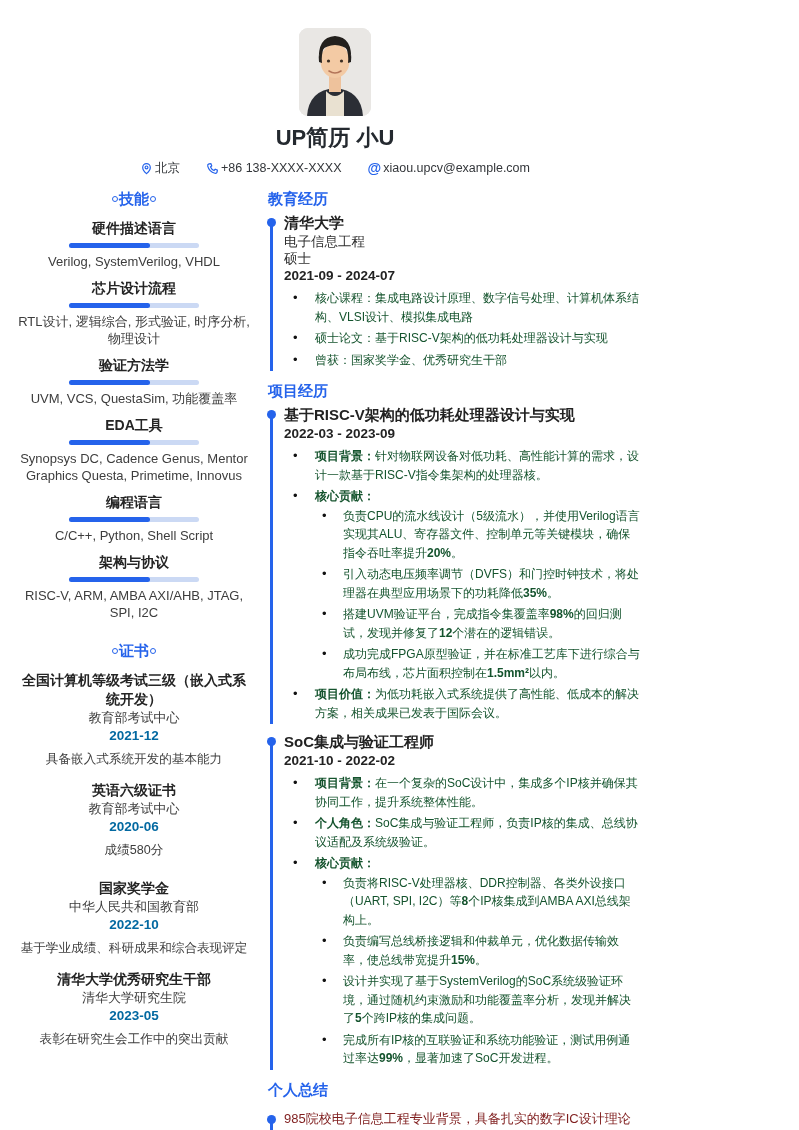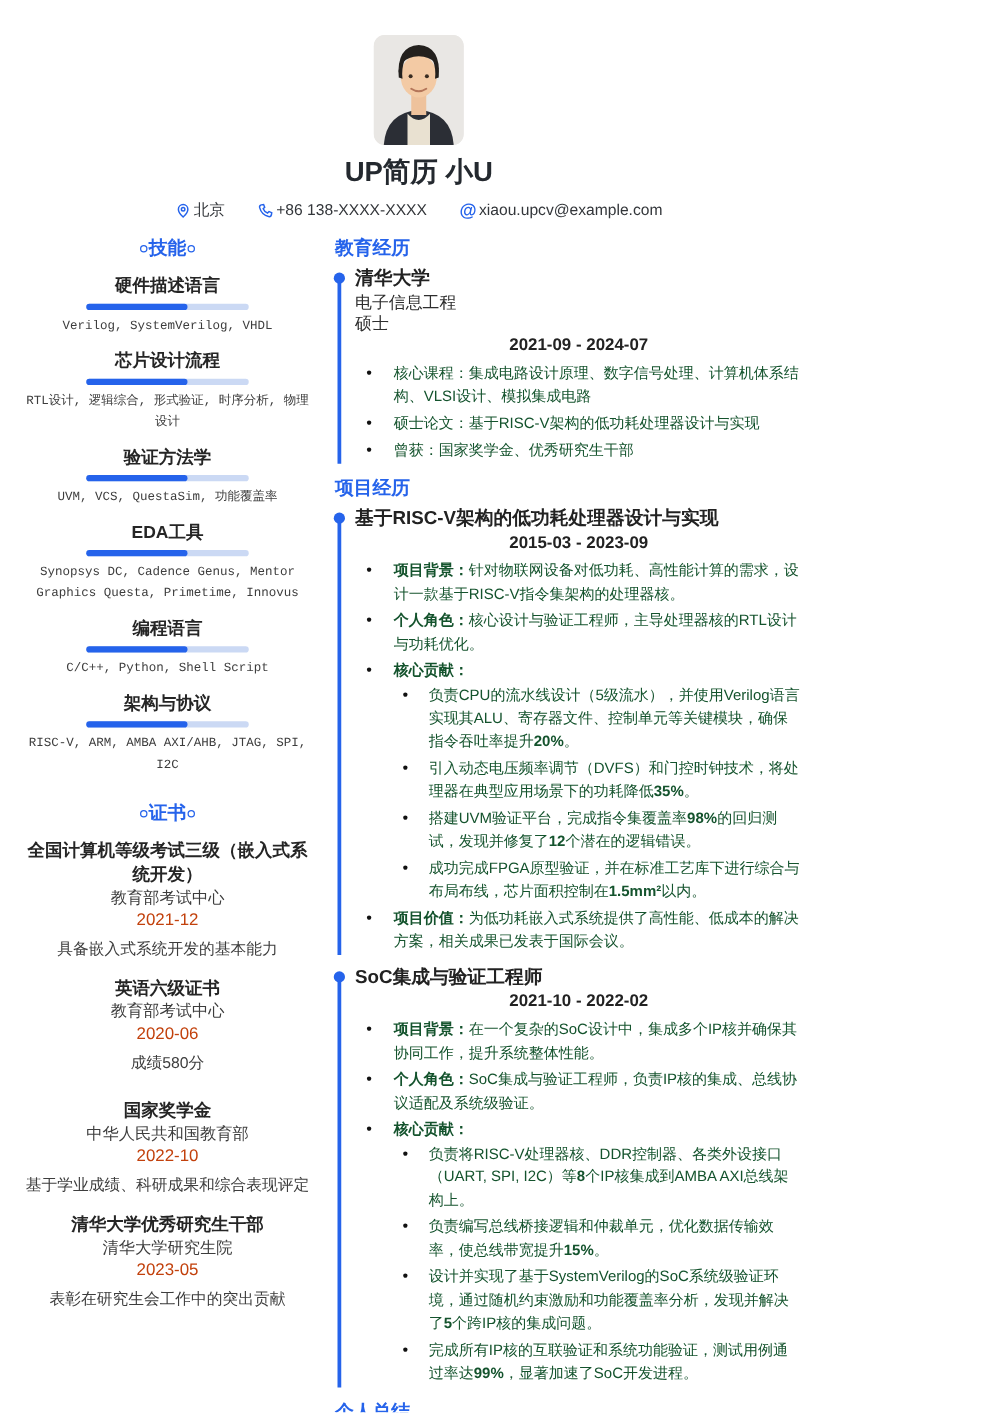--- a/index.html
+++ b/index.html
@@ -33,36 +33,36 @@
   .main{flex:1;padding:0 28px 0 6px;}
 
   
   .side-h{display:flex;justify-content:center;align-items:center;gap:1px;color:var(--accent);font-size:15px;font-weight:bold;line-height:20px;margin-bottom:10px;}
   .ring{width:6px;height:6px;border:1.6px solid var(--accent);border-radius:50%;display:inline-block;}
   .side-sec{margin-bottom:20px;}
   .skill{margin-bottom:9px;}
   .skill-name{font-size:14px;font-weight:bold;color:#252525;line-height:18px;}
   .bar{width:130px;height:5px;background:var(--track);border-radius:3px;margin:6px auto 5px;}
   .bar-fill{height:100%;background:var(--accent);border-radius:3px;}
-  .s-desc{font-size:10px;color:var(--text2);line-height:17px;font-family:Liberation Mono, monospace;}
+  .s-desc{font-size:13px;color:var(--text2);line-height:17px;}
   .entry-side{margin-bottom:13px;}
   .entry-side .t{font-size:14px;font-weight:bold;color:#252525;line-height:19px;}
   .entry-side .iss{font-size:13px;color:var(--text2);line-height:18px;}
-  .entry-side .dt{font-size:13.5px;font-weight:normal;color:#c2410c;line-height:18px;}
+  .entry-side .dt{font-size:13.5px;font-weight:bold;color:#0369a1;line-height:18px;}
   .entry-side .ds{font-size:12.6px;color:var(--text2);line-height:17px;margin-top:6px;}
 
   
   .main-h{color:var(--accent);font-size:15px;font-weight:bold;line-height:20px;margin-bottom:4px;}
   .main-sec{margin-bottom:12px;}
   .tl-entry{position:relative;padding-left:14px;margin-left:2px;margin-bottom:10px;}
   .tl-line{position:absolute;left:0;top:13px;bottom:-2px;width:2.5px;background:var(--accent);}
   .tl-dot{position:absolute;left:-3px;top:5px;width:9px;height:9px;border-radius:50%;background:var(--accent);}
   .e-title{font-size:15px;font-weight:bold;color:#222;line-height:20px;}
   .e-meta{font-size:13.5px;color:#2e2e2e;line-height:17px;}
-  .e-date{font-size:13.5px;font-weight:bold;color:#222;line-height:17px;text-align:center;}
+  .e-date{font-size:13.5px;font-weight:bold;color:#222;line-height:17px;}
   .blist{list-style:none;margin-top:5px;}
   .blist li{position:relative;padding-left:31px;font-size:12px;line-height:18.5px;color:#14532d;margin-bottom:3px;}
   .blist li::before{content:"•";position:absolute;left:9px;top:0;color:#111;font-size:13px;}
   .blist .sub{margin-top:1px;}
   .blist .sub li{padding-left:28px;margin-bottom:3px;}
   .blist .sub li::before{left:7px;}
   .b{font-weight:bold;}
   .sum-text{font-size:13px;line-height:18.5px;color:#7f1d1d;margin-top:10px;}
 </style>
 </head>
@@ -220,24 +220,23 @@
             </div>
           </div>
       </section>
       <section class="main-sec">
         <h2 class="main-h">项目经历</h2>
         <div id="projects">
             <div class="tl-entry">
               <span class="tl-line"></span>
               <span class="tl-dot"></span>
               <div class="e-title">基于RISC-V架构的低功耗处理器设计与实现</div>
-              <div class="e-date">2015-03 - 2023-09</div>
+              <div class="e-date">2022-03 - 2023-09</div>
               <ul class="blist">
                 <li><span class="b">项目背景：</span><span>针对物联网设备对低功耗、高性能计算的需求，设计一款基于RISC-V指令集架构的处理器核。</span></li>
-                <li><span class="b">个人角色：</span><span>核心设计与验证工程师，主导处理器核的RTL设计与功耗优化。</span></li>
                 <li><span class="b">核心贡献：</span><ul class="blist sub">
                     <li><span>负责CPU的流水线设计（5级流水），并使用Verilog语言实现其ALU、寄存器文件、控制单元等关键模块，确保指令吞吐率提升</span><span class="b">20%</span><span>。</span></li>
                     <li><span>引入动态电压频率调节（DVFS）和门控时钟技术，将处理器在典型应用场景下的功耗降低</span><span class="b">35%</span><span>。</span></li>
                     <li><span>搭建UVM验证平台，完成指令集覆盖率</span><span class="b">98%</span><span>的回归测试，发现并修复了</span><span class="b">12</span><span>个潜在的逻辑错误。</span></li>
                     <li><span>成功完成FPGA原型验证，并在标准工艺库下进行综合与布局布线，芯片面积控制在</span><span class="b">1.5mm²</span><span>以内。</span></li>
                   </ul></li>
                 <li><span class="b">项目价值：</span><span>为低功耗嵌入式系统提供了高性能、低成本的解决方案，相关成果已发表于国际会议。</span></li>
               </ul>
             </div>
             <div class="tl-entry">

